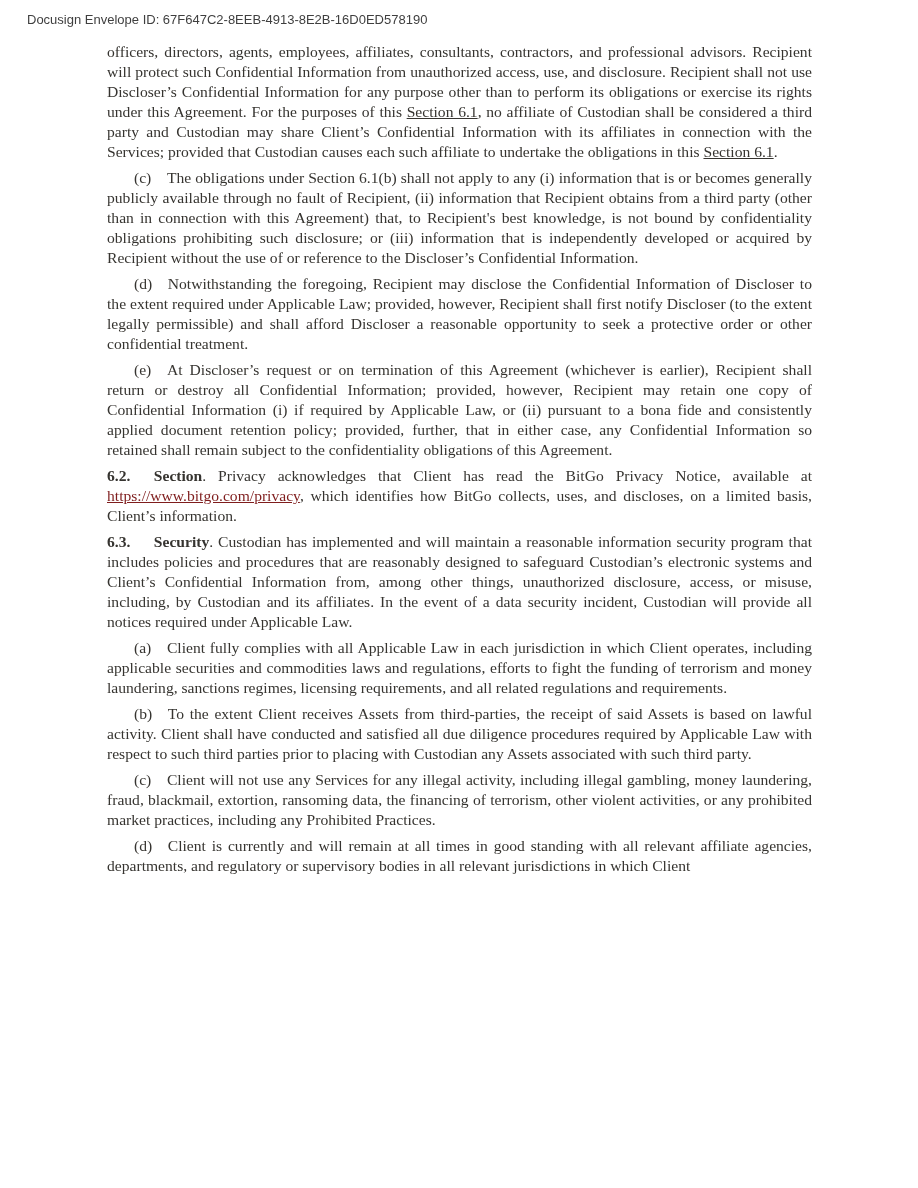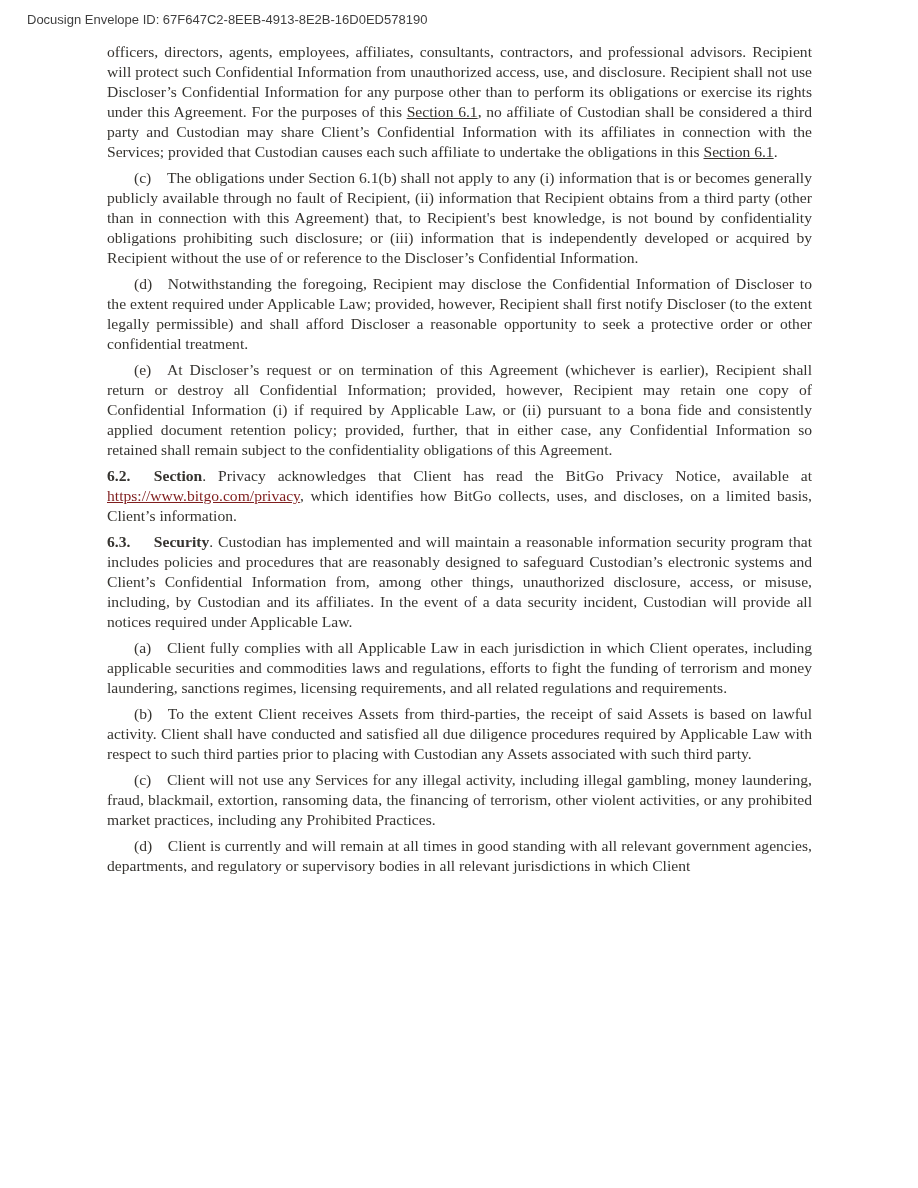--- a/index.html
+++ b/index.html
@@ -60,21 +60,21 @@
   <div class="doc-body">
     <p><span>officers, directors, agents, employees, affiliates, consultants, contractors, and professional advisors. Recipient will protect such Confidential Information from unauthorized access, use, and disclosure. Recipient shall not use Discloser’s Confidential Information for any purpose other than to perform its obligations or exercise its rights under this Agreement. For the purposes of this </span><span class="u">Section 6.1</span><span>, no affiliate of Custodian shall be considered a third party and Custodian may share Client’s Confidential Information with its affiliates in connection with the Services; provided that Custodian causes each such affiliate to undertake the obligations in this </span><span class="u">Section 6.1</span><span>.</span></p>
     <p class="indent"><span>(c)  The obligations under Section 6.1(b) shall not apply to any (i) information that is or becomes generally publicly available through no fault of Recipient, (ii) information that Recipient obtains from a third party (other than in connection with this Agreement) that, to Recipient's best knowledge, is not bound by confidentiality obligations prohibiting such disclosure; or (iii) information that is independently developed or acquired by Recipient without the use of or reference to the Discloser’s Confidential Information.</span></p>
     <p class="indent"><span>(d)  Notwithstanding the foregoing, Recipient may disclose the Confidential Information of Discloser to the extent required under Applicable Law; provided, however, Recipient shall first notify Discloser (to the extent legally permissible) and shall afford Discloser a reasonable opportunity to seek a protective order or other confidential treatment.</span></p>
     <p class="indent"><span>(e)  At Discloser’s request or on termination of this Agreement (whichever is earlier), Recipient shall return or destroy all Confidential Information; provided, however, Recipient may retain one copy of Confidential Information (i) if required by Applicable Law, or (ii) pursuant to a bona fide and consistently applied document retention policy; provided, further, that in either case, any Confidential Information so retained shall remain subject to the confidentiality obligations of this Agreement.</span></p>
     <p><span class="b">6.2.</span><span>  </span><span class="b">Section</span><span>. Privacy acknowledges that Client has read the BitGo Privacy Notice, available at </span><span class="u link">https://www.bitgo.com/privacy</span><span>, which identifies how BitGo collects, uses, and discloses, on a limited basis, Client’s information.</span></p>
     <p><span class="b">6.3.</span><span>  </span><span class="b">Security</span><span>. Custodian has implemented and will maintain a reasonable information security program that includes policies and procedures that are reasonably designed to safeguard Custodian’s electronic systems and Client’s Confidential Information from, among other things, unauthorized disclosure, access, or misuse, including, by Custodian and its affiliates. In the event of a data security incident, Custodian will provide all notices required under Applicable Law.</span></p>
     <p class="indent"><span>(a)  Client fully complies with all Applicable Law in each jurisdiction in which Client operates, including applicable securities and commodities laws and regulations, efforts to fight the funding of terrorism and money laundering, sanctions regimes, licensing requirements, and all related regulations and requirements.</span></p>
     <p class="indent"><span>(b)  To the extent Client receives Assets from third-parties, the receipt of said Assets is based on lawful activity. Client shall have conducted and satisfied all due diligence procedures required by Applicable Law with respect to such third parties prior to placing with Custodian any Assets associated with such third party.</span></p>
     <p class="indent"><span>(c)  Client will not use any Services for any illegal activity, including illegal gambling, money laundering, fraud, blackmail, extortion, ransoming data, the financing of terrorism, other violent activities, or any prohibited market practices, including any Prohibited Practices.</span></p>
-    <p class="indent"><span>(d)  Client is currently and will remain at all times in good standing with all relevant government agencies, departments, and regulatory or supervisory bodies in all relevant jurisdictions in which Client</span></p>
+    <p class="indent"><span>(d)  Client is currently and will remain at all times in good standing with all relevant affiliate agencies, departments, and regulatory or supervisory bodies in all relevant jurisdictions in which Client</span></p>
   </div>
 
   <div class="doc-footer">(v11/24 Non-Bento South Dakota)</div>
 
   <div class="initial-tab">
     <svg width="84" height="66" viewBox="0 0 84 66">
       <path d="M 31 11 L 17 11 Q 7 11 7 21 L 7 49 Q 7 59 17 59 L 57 59" fill="none" stroke="#7187a3" stroke-width="2.4" stroke-linecap="round"></path>
       <g fill="none" stroke="#161616" stroke-width="2.2" stroke-linecap="round" stroke-linejoin="round">
         <path d="M 32 24 C 28 19 19 21 18 30 C 17 39 24 44 29 39 C 32 36 33 29 32 24 C 32 30 31 39 36 41"></path>
         <path d="M 41 41 C 42 34 44 27 46 22 C 48 28 50 34 52 39 C 53 41 55 40 56 36 C 57 33 58 29 59 26"></path>

